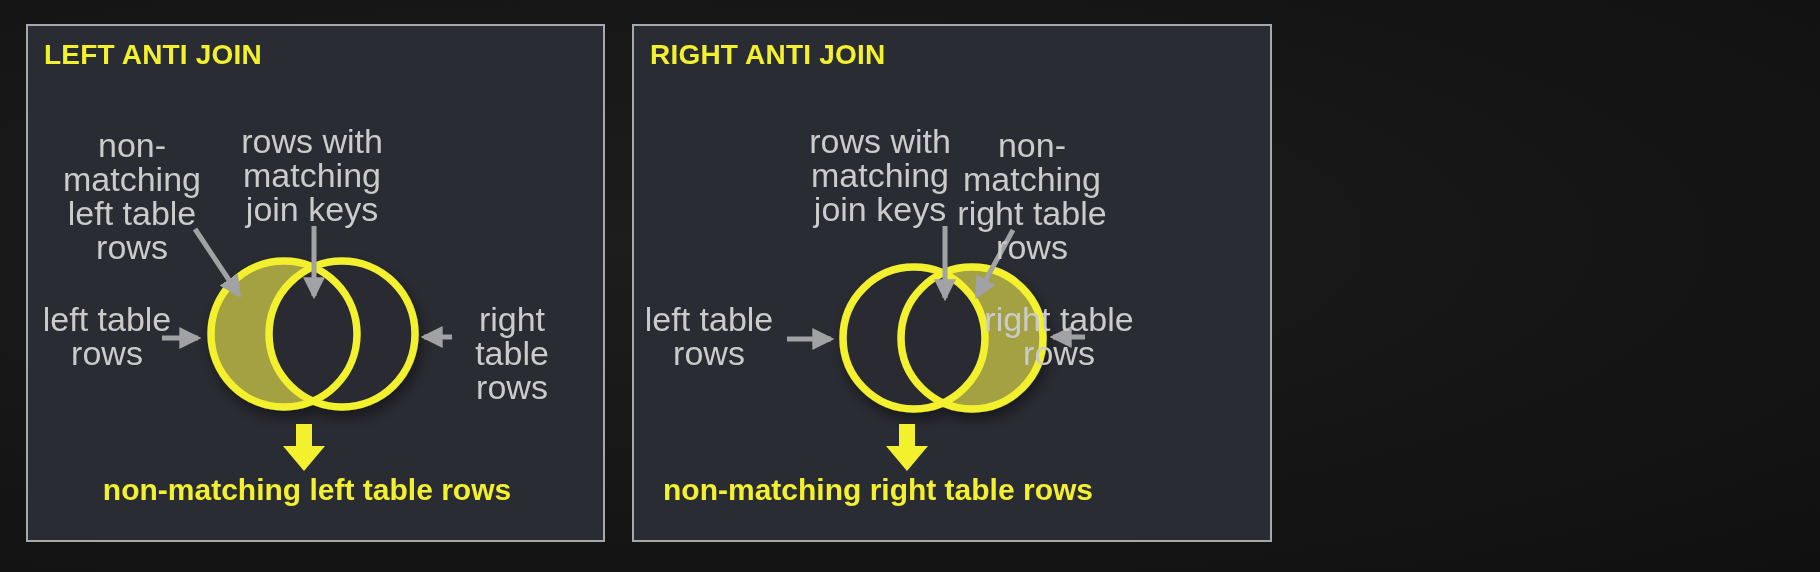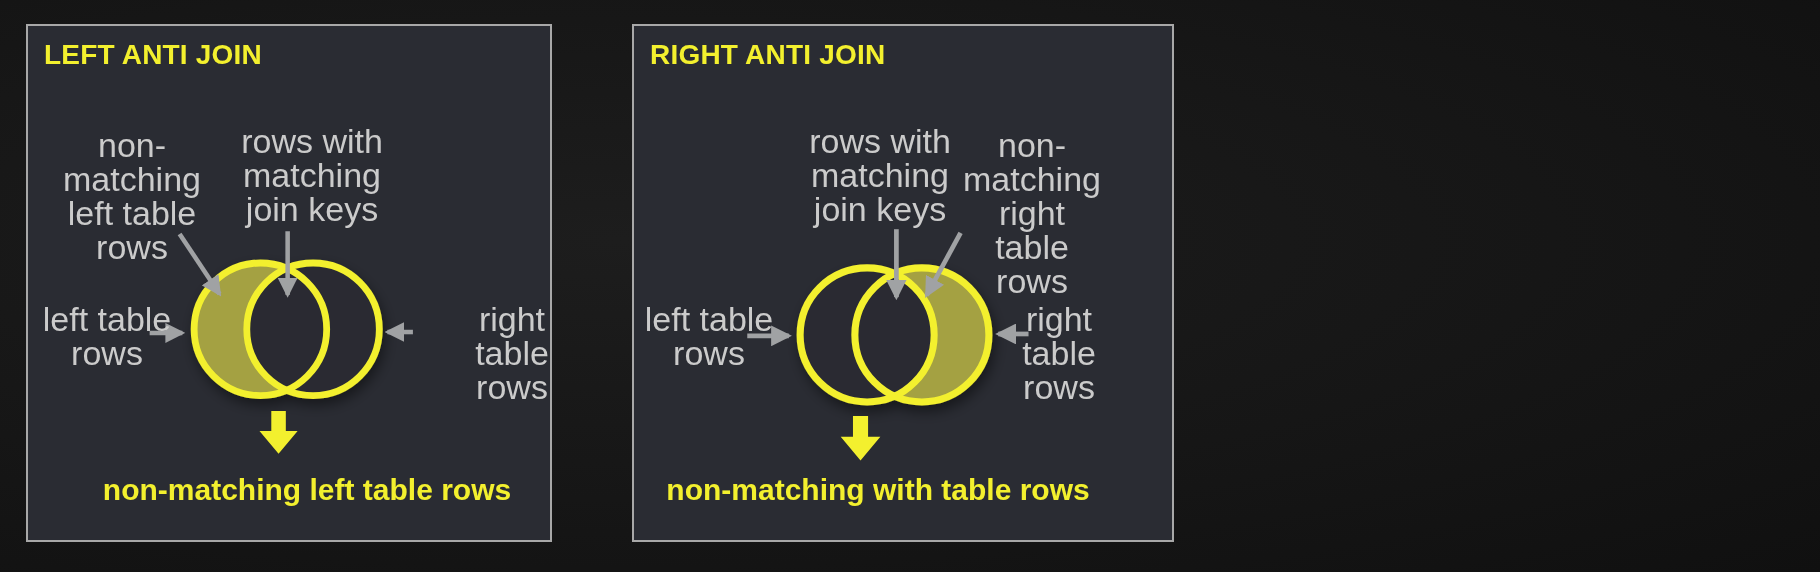--- a/index.html
+++ b/index.html
@@ -15,22 +15,22 @@
   html,body{width:1820px;height:572px;overflow:hidden;}
   body{
     background:radial-gradient(ellipse at 34% 42%, #1d1d1d 0%, #161616 55%, #101010 100%);
     font-family:"Liberation Sans", sans-serif;
   }
   .panel{
     position:absolute; top:24px; height:518px;
     background:var(--panel-bg);
     border:2px solid var(--panel-border);
   }
-  #panel-left{left:26px;width:526px;}
-  #panel-right{left:632px;width:542px;}
+  #panel-left{left:26px;width:579px;}
+  #panel-right{left:632px;width:640px;}
   .panel-title{
     position:absolute; top:13px; left:16px;
     font-size:28px; font-weight:bold; letter-spacing:.2px;
     color:var(--accent-yellow);
     white-space:nowrap;
   }
   svg.venn{position:absolute; left:0; top:0; width:100%; height:100%;}
   .ring{fill:none; stroke:var(--accent-yellow); stroke-width:7.5px;}
   .fill-olive{fill:var(--olive-fill);}
   .fill-bg{fill:var(--panel-bg);}
@@ -127,14 +127,14 @@
 matching
 join keys</div>
   <div class="vlabel lbl-nonmatching">non-
 matching
 right table
 rows</div>
   <div class="vlabel lbl-lefttable">left table
 rows</div>
   <div class="vlabel lbl-righttable">right table
 rows</div>
-  <div class="caption">non-matching with table rows</div>
+  <div class="caption">non-matching right table rows</div>
 </div>
 
 </body></html>

